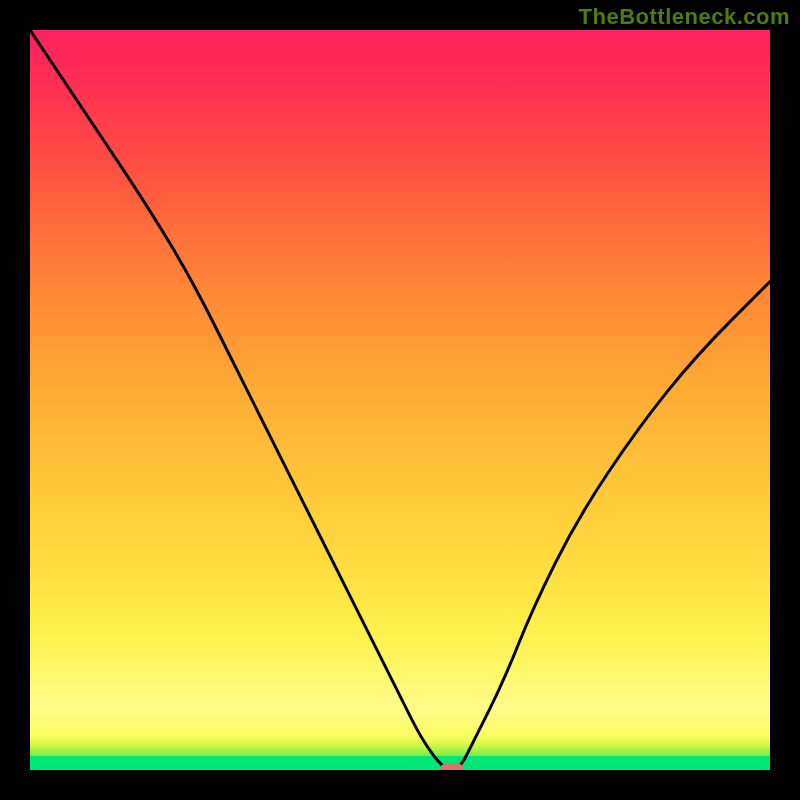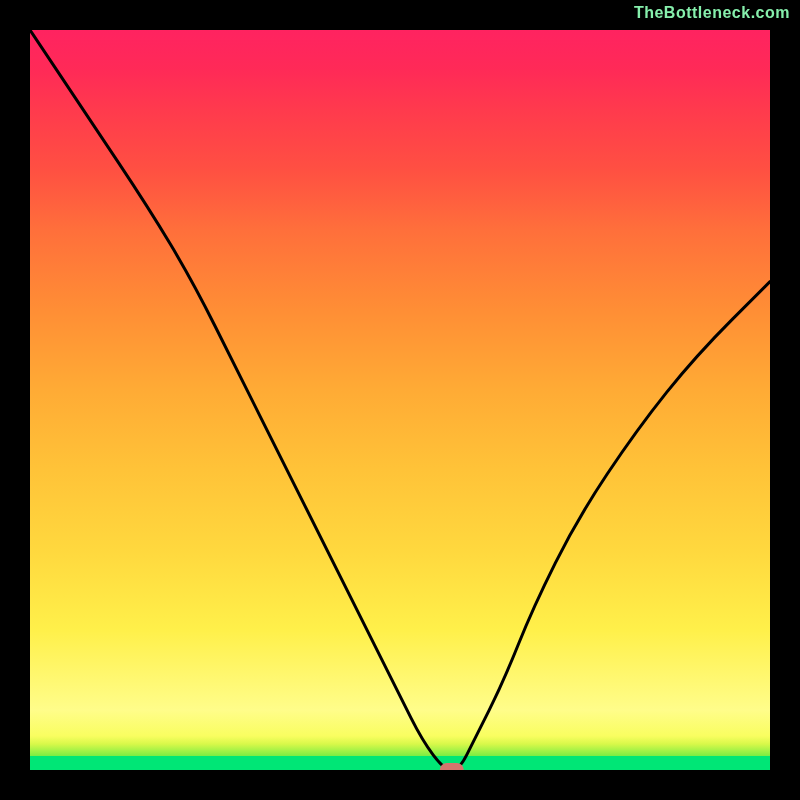--- a/index.html
+++ b/index.html
@@ -43,22 +43,22 @@
         #ff3a4d 660px,
         #ff2a57 700px,
         #ff2360 740px
       );
   }
   
   .attribution {
     position: absolute;
     top: 4px;
     right: 10px;
-    color: #86efac;
-    font-size: 16px;
+    color: #4d7c0f;
+    font-size: 22px;
     font-weight: 600;
     letter-spacing: 0.5px;
     user-select: none;
   }
   
   .curve-svg {
     position: absolute;
     left: 30px;
     top: 30px;
     width: 740px;

